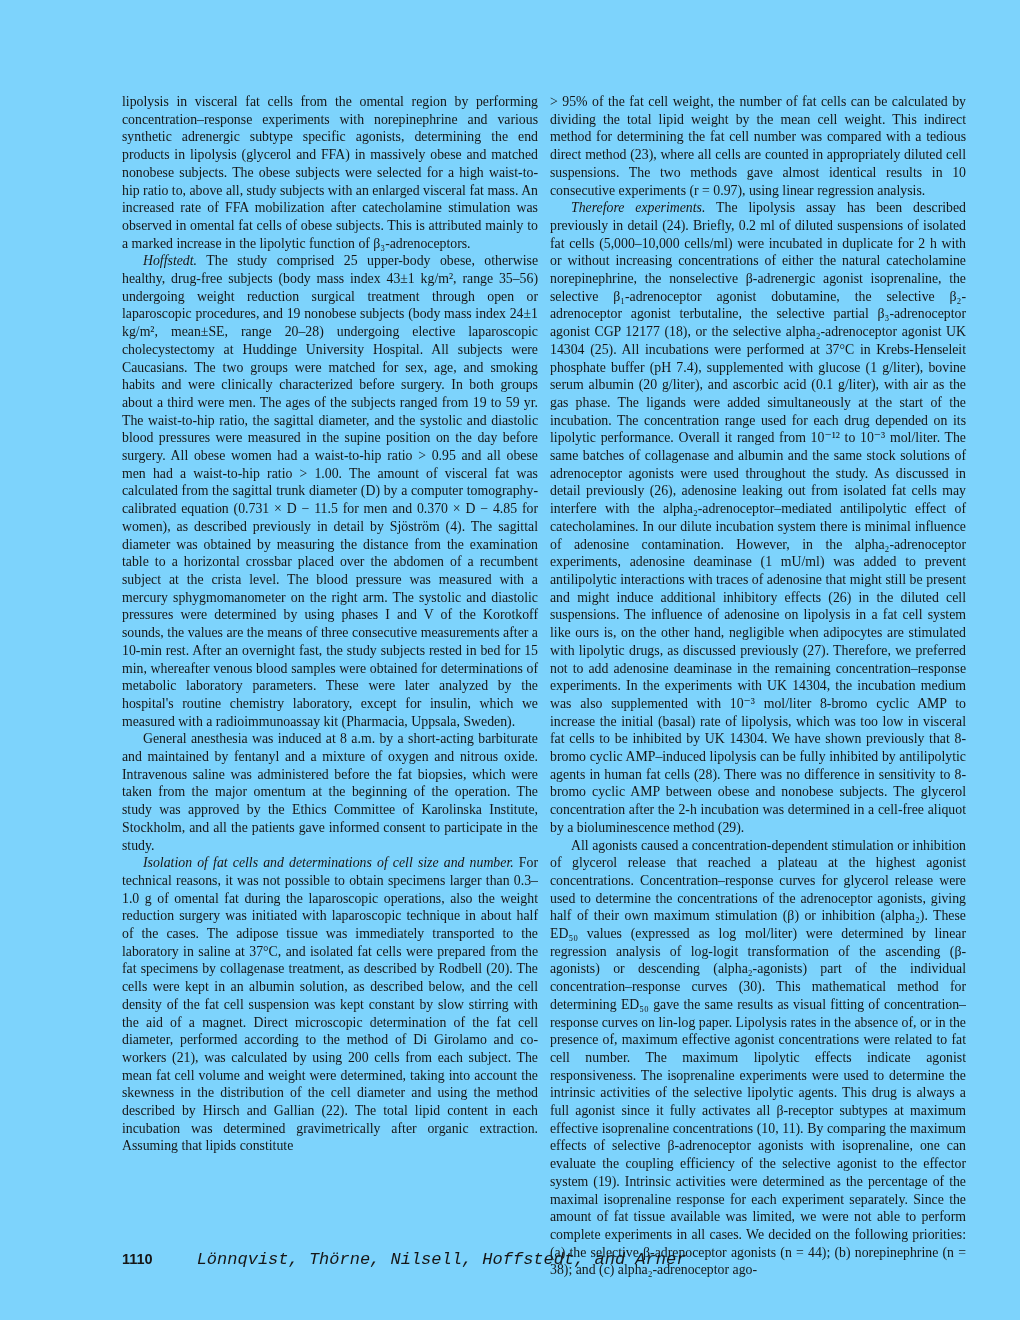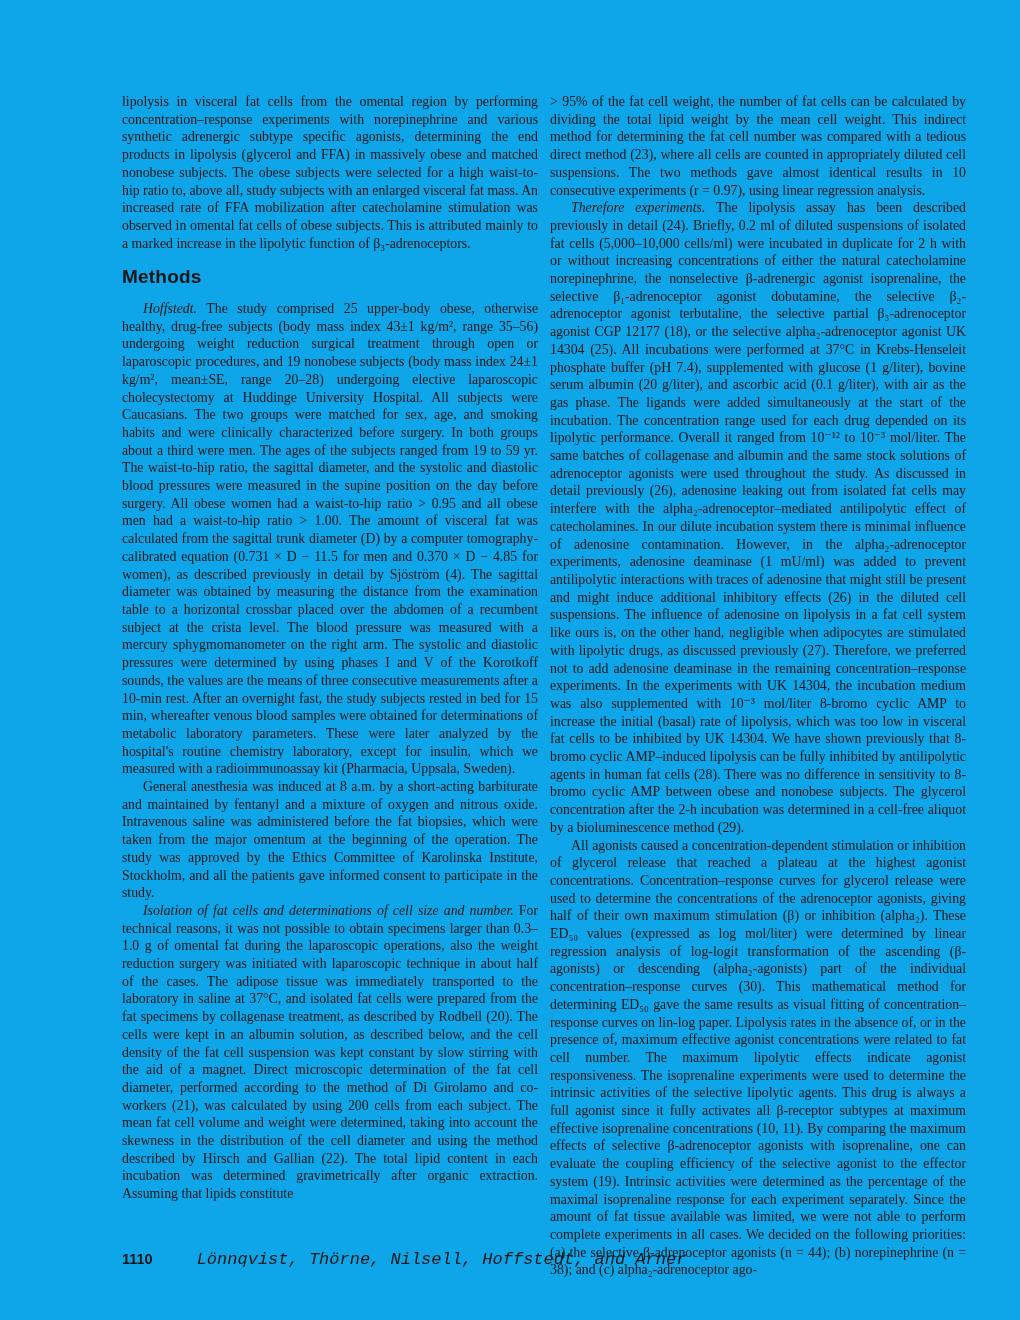--- a/index.html
+++ b/index.html
@@ -4,21 +4,21 @@
 <style>
   html, body {
     margin: 0;
     padding: 0;
     background: #ffffff;
   }
   .page {
     position: relative;
     width: 1020px;
     height: 1320px;
-    background: #0ea5e9;
+    background: #7dd3fc;
     font-family: "Liberation Serif", "DejaVu Serif", "DejaVu Sans", serif;
     color: #161616;
     overflow: hidden;
   }
   .columns {
     position: absolute;
     left: 122px;
     top: 93px;
     width: 844px;
     display: flex;
@@ -68,21 +68,20 @@
 </style>
 </head>
 <body>
 
 <div class="page">
   <div class="columns">
 
     <div class="column">
       <p class="para">lipolysis in visceral fat cells from the omental region by performing concentration–response experiments with norepinephrine and various synthetic adrenergic subtype specific agonists, determining the end products in lipolysis (glycerol and FFA) in massively obese and matched nonobese subjects. The obese subjects were selected for a high waist-to-hip ratio to, above all, study subjects with an enlarged visceral fat mass. An increased rate of FFA mobilization after catecholamine stimulation was observed in omental fat cells of obese subjects. This is attributed mainly to a marked increase in the lipolytic function of β₃-adrenoceptors.</p>
 
-      <h2 class="section-heading">Methods</h2>
 
       <p class="para indent">
         <span class="lead">Hoffstedt.</span>
         <span>The study comprised 25 upper-body obese, otherwise healthy, drug-free subjects (body mass index 43±1 kg/m², range 35–56) undergoing weight reduction surgical treatment through open or laparoscopic procedures, and 19 nonobese subjects (body mass index 24±1 kg/m², mean±SE, range 20–28) undergoing elective laparoscopic cholecystectomy at Huddinge University Hospital. All subjects were Caucasians. The two groups were matched for sex, age, and smoking habits and were clinically characterized before surgery. In both groups about a third were men. The ages of the subjects ranged from 19 to 59 yr. The waist-to-hip ratio, the sagittal diameter, and the systolic and diastolic blood pressures were measured in the supine position on the day before surgery. All obese women had a waist-to-hip ratio &gt; 0.95 and all obese men had a waist-to-hip ratio &gt; 1.00. The amount of visceral fat was calculated from the sagittal trunk diameter (D) by a computer tomography-calibrated equation (0.731 × D − 11.5 for men and 0.370 × D − 4.85 for women), as described previously in detail by Sjöström (4). The sagittal diameter was obtained by measuring the distance from the examination table to a horizontal crossbar placed over the abdomen of a recumbent subject at the crista level. The blood pressure was measured with a mercury sphygmomanometer on the right arm. The systolic and diastolic pressures were determined by using phases I and V of the Korotkoff sounds, the values are the means of three consecutive measurements after a 10-min rest. After an overnight fast, the study subjects rested in bed for 15 min, whereafter venous blood samples were obtained for determinations of metabolic laboratory parameters. These were later analyzed by the hospital's routine chemistry laboratory, except for insulin, which we measured with a radioimmunoassay kit (Pharmacia, Uppsala, Sweden).</span>
       </p>
 
       <p class="para indent">General anesthesia was induced at 8 a.m. by a short-acting barbiturate and maintained by fentanyl and a mixture of oxygen and nitrous oxide. Intravenous saline was administered before the fat biopsies, which were taken from the major omentum at the beginning of the operation. The study was approved by the Ethics Committee of Karolinska Institute, Stockholm, and all the patients gave informed consent to participate in the study.</p>
 
       <p class="para indent">
         <span class="lead">Isolation of fat cells and determinations of cell size and number.</span>

